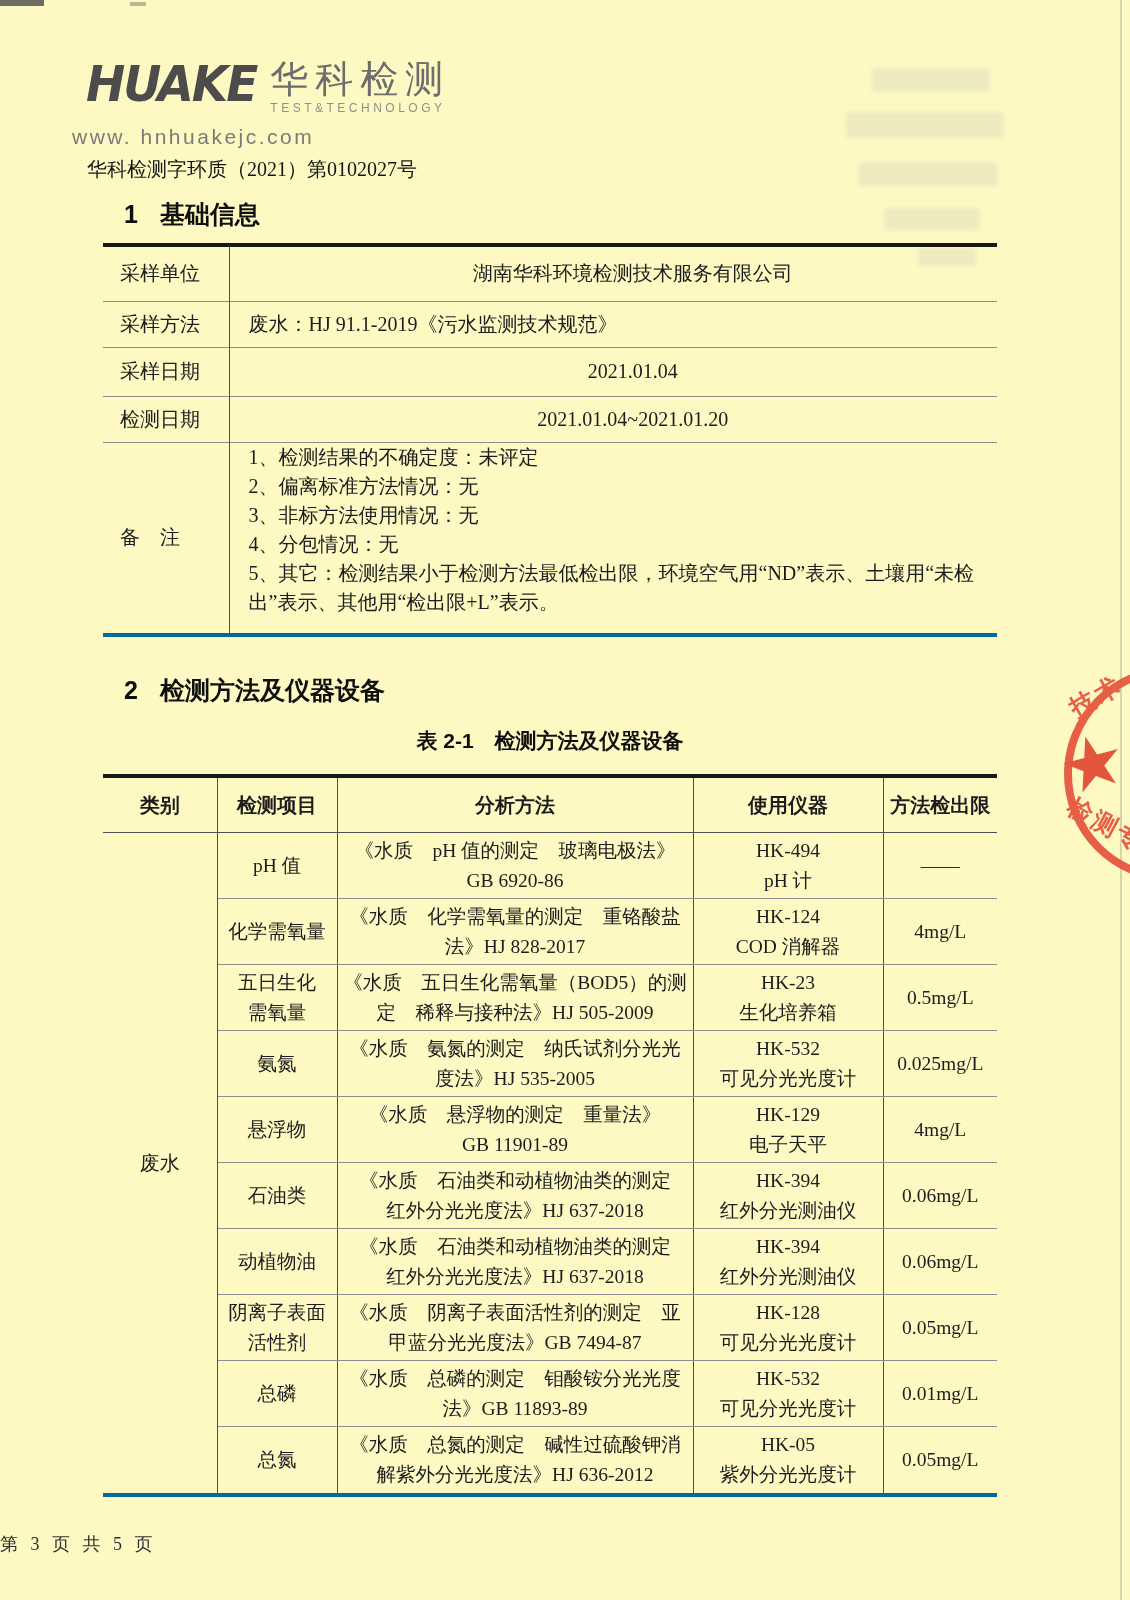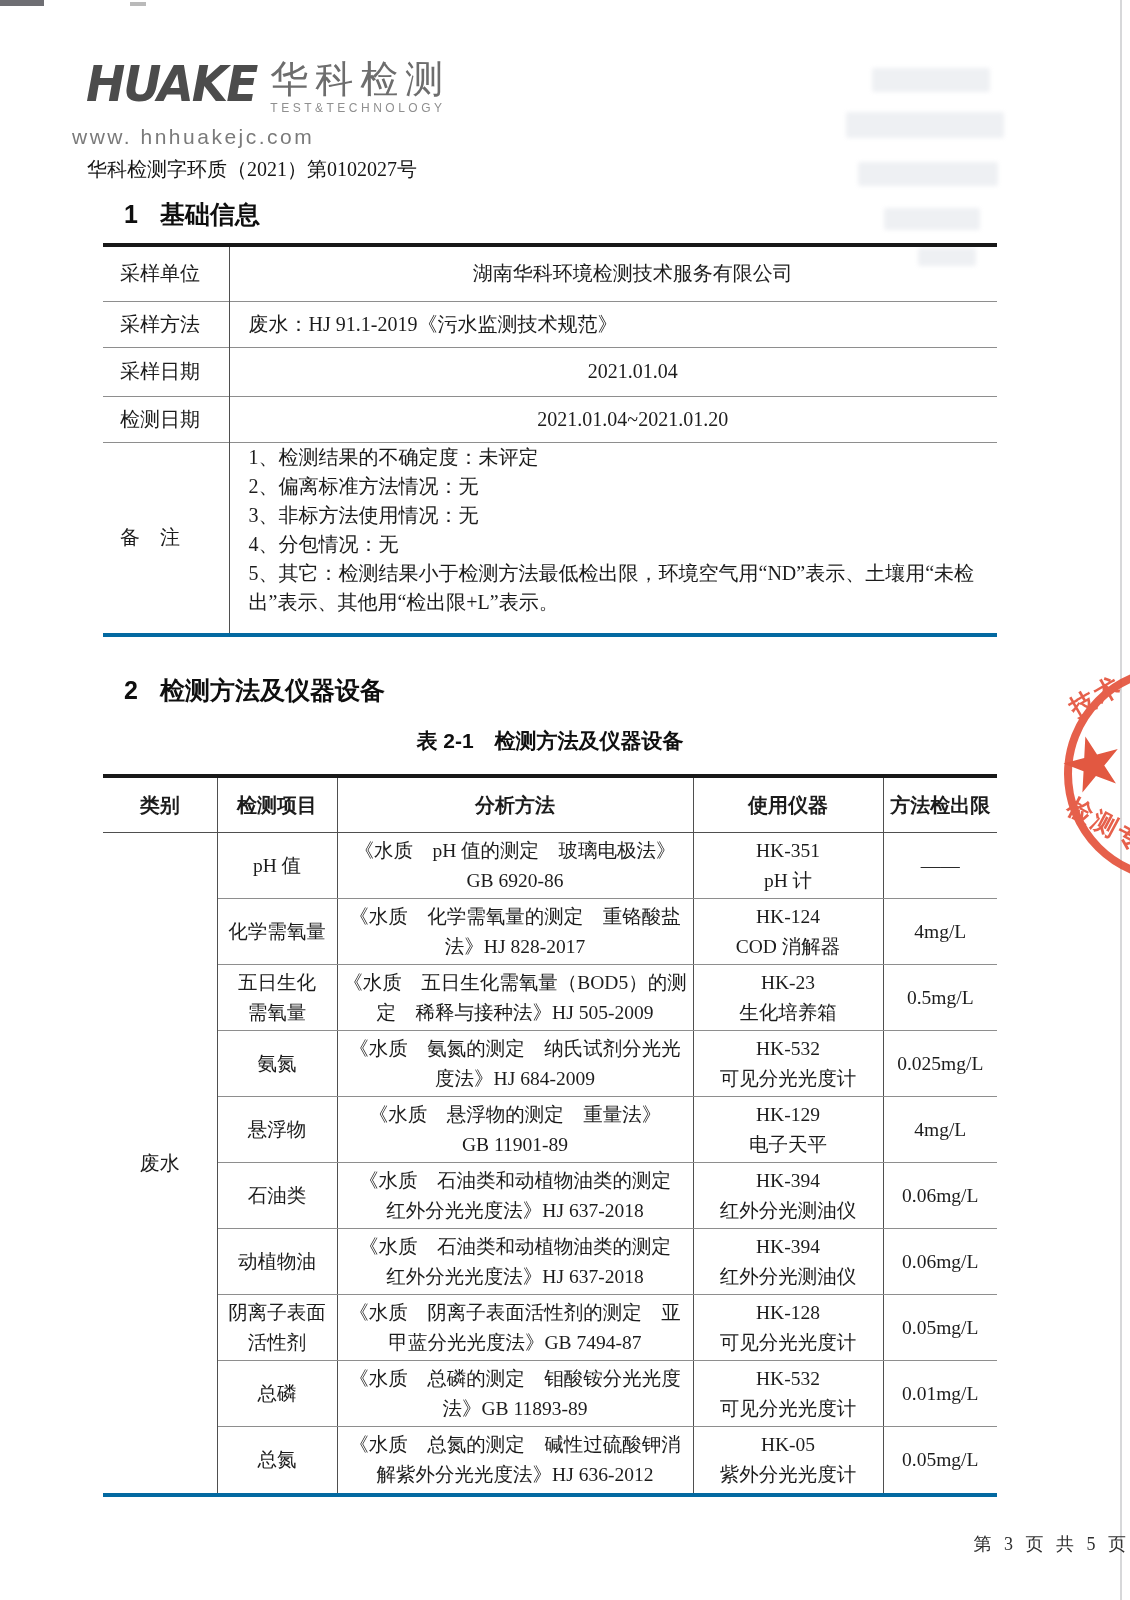--- a/index.html
+++ b/index.html
@@ -1,18 +1,18 @@
 <!DOCTYPE html>
 <html><head>
 <meta charset="utf-8">
 <style>
   html,body{margin:0;padding:0;background:#e9e9e9;}
   .page{
     position:relative; width:1130px; height:1600px; margin:0 auto;
-    background:#ffffff; overflow:hidden;
+    background:#fef9c3; overflow:hidden;
     font-family:"Liberation Serif","DejaVu Serif",serif; color:#1c1c1c;
     box-shadow:0 0 6px rgba(0,0,0,.25);
   }
   
   .corner-mark{position:absolute;left:0;top:0;width:44px;height:6px;background:#3d3d44;opacity:.75;}
   .corner-mark2{position:absolute;left:130px;top:2px;width:16px;height:4px;background:#666;opacity:.45;}
   .scan-edge{position:absolute;right:8px;top:0;width:2px;height:100%;background:rgba(110,115,122,.28);}
   .ghost{position:absolute;background:rgba(138,152,172,.14);border-radius:3px;filter:blur(2px);}
   .g1{left:872px;top:68px;width:118px;height:24px;}
   .g2{left:846px;top:112px;width:158px;height:26px;}
@@ -60,21 +60,21 @@
   
   .t2 td{border-right:1px solid #4f4f4f;border-bottom:1px solid #8e8e8e;
     text-align:center;font-size:19.5px;line-height:30px;}
   .t2 td:last-child{border-right:none;}
   .t2 .head td{font-family:"Liberation Sans","DejaVu Sans",sans-serif;font-weight:700;font-size:20px;
     height:52px;border-bottom:1px solid #4f4f4f;line-height:24px;}
   .t2 .r{height:66px;}
   .t2 tr:last-child td{border-bottom:none;}
   .t2 .cat{border-bottom:none;font-size:20px;}
   
-  .footer{position:absolute;left:0;top:1532px;width:100%;text-align:right;
+  .footer{position:absolute;left:0;top:1532px;width:100%;text-align:left;
     font-size:18px;letter-spacing:4px;color:#2e2e2e;}
   
   .stamp{position:absolute;left:1046px;top:650px;width:260px;height:260px;color:#e4533c;opacity:.92;}
   .stamp-circle{position:absolute;left:18px;top:16px;width:200px;height:200px;border:8px solid currentColor;border-radius:50%;}
   .stamp-star{position:absolute;left:13px;top:81px;width:68px;height:68px;transform:rotate(-15deg);}
   .stamp-text{position:absolute;font-family:"Liberation Sans","DejaVu Sans",sans-serif;
     font-weight:700;font-size:25px;letter-spacing:3px;white-space:nowrap;}
   .stamp-top{left:22px;top:30px;transform:rotate(-30deg);}
   .stamp-bottom{left:18px;top:158px;transform:rotate(28deg);}
 </style>
@@ -165,21 +165,21 @@
         <td>检测项目</td>
         <td>分析方法</td>
         <td>使用仪器</td>
         <td>方法检出限</td>
       </tr>
       <tr class="r">
         <td class="cat" rowspan="10">废水</td>
         <td class="pre">pH 值</td>
         <td class="pre">《水质　pH 值的测定　玻璃电极法》
 GB 6920-86</td>
-        <td class="pre">HK-351
+        <td class="pre">HK-494
 pH 计</td>
         <td>——</td>
       </tr>
       <tr class="r">
         <td class="pre">化学需氧量</td>
         <td class="pre">《水质　化学需氧量的测定　重铬酸盐
 法》HJ 828-2017</td>
         <td class="pre">HK-124
 COD 消解器</td>
         <td>4mg/L</td>
@@ -189,21 +189,21 @@
 需氧量</td>
         <td class="pre">《水质　五日生化需氧量（BOD5）的测
 定　稀释与接种法》HJ 505-2009</td>
         <td class="pre">HK-23
 生化培养箱</td>
         <td>0.5mg/L</td>
       </tr>
       <tr class="r">
         <td class="pre">氨氮</td>
         <td class="pre">《水质　氨氮的测定　纳氏试剂分光光
-度法》HJ 684-2009</td>
+度法》HJ 535-2005</td>
         <td class="pre">HK-532
 可见分光光度计</td>
         <td>0.025mg/L</td>
       </tr>
       <tr class="r">
         <td class="pre">悬浮物</td>
         <td class="pre">《水质　悬浮物的测定　重量法》
 GB 11901-89</td>
         <td class="pre">HK-129
 电子天平</td>

